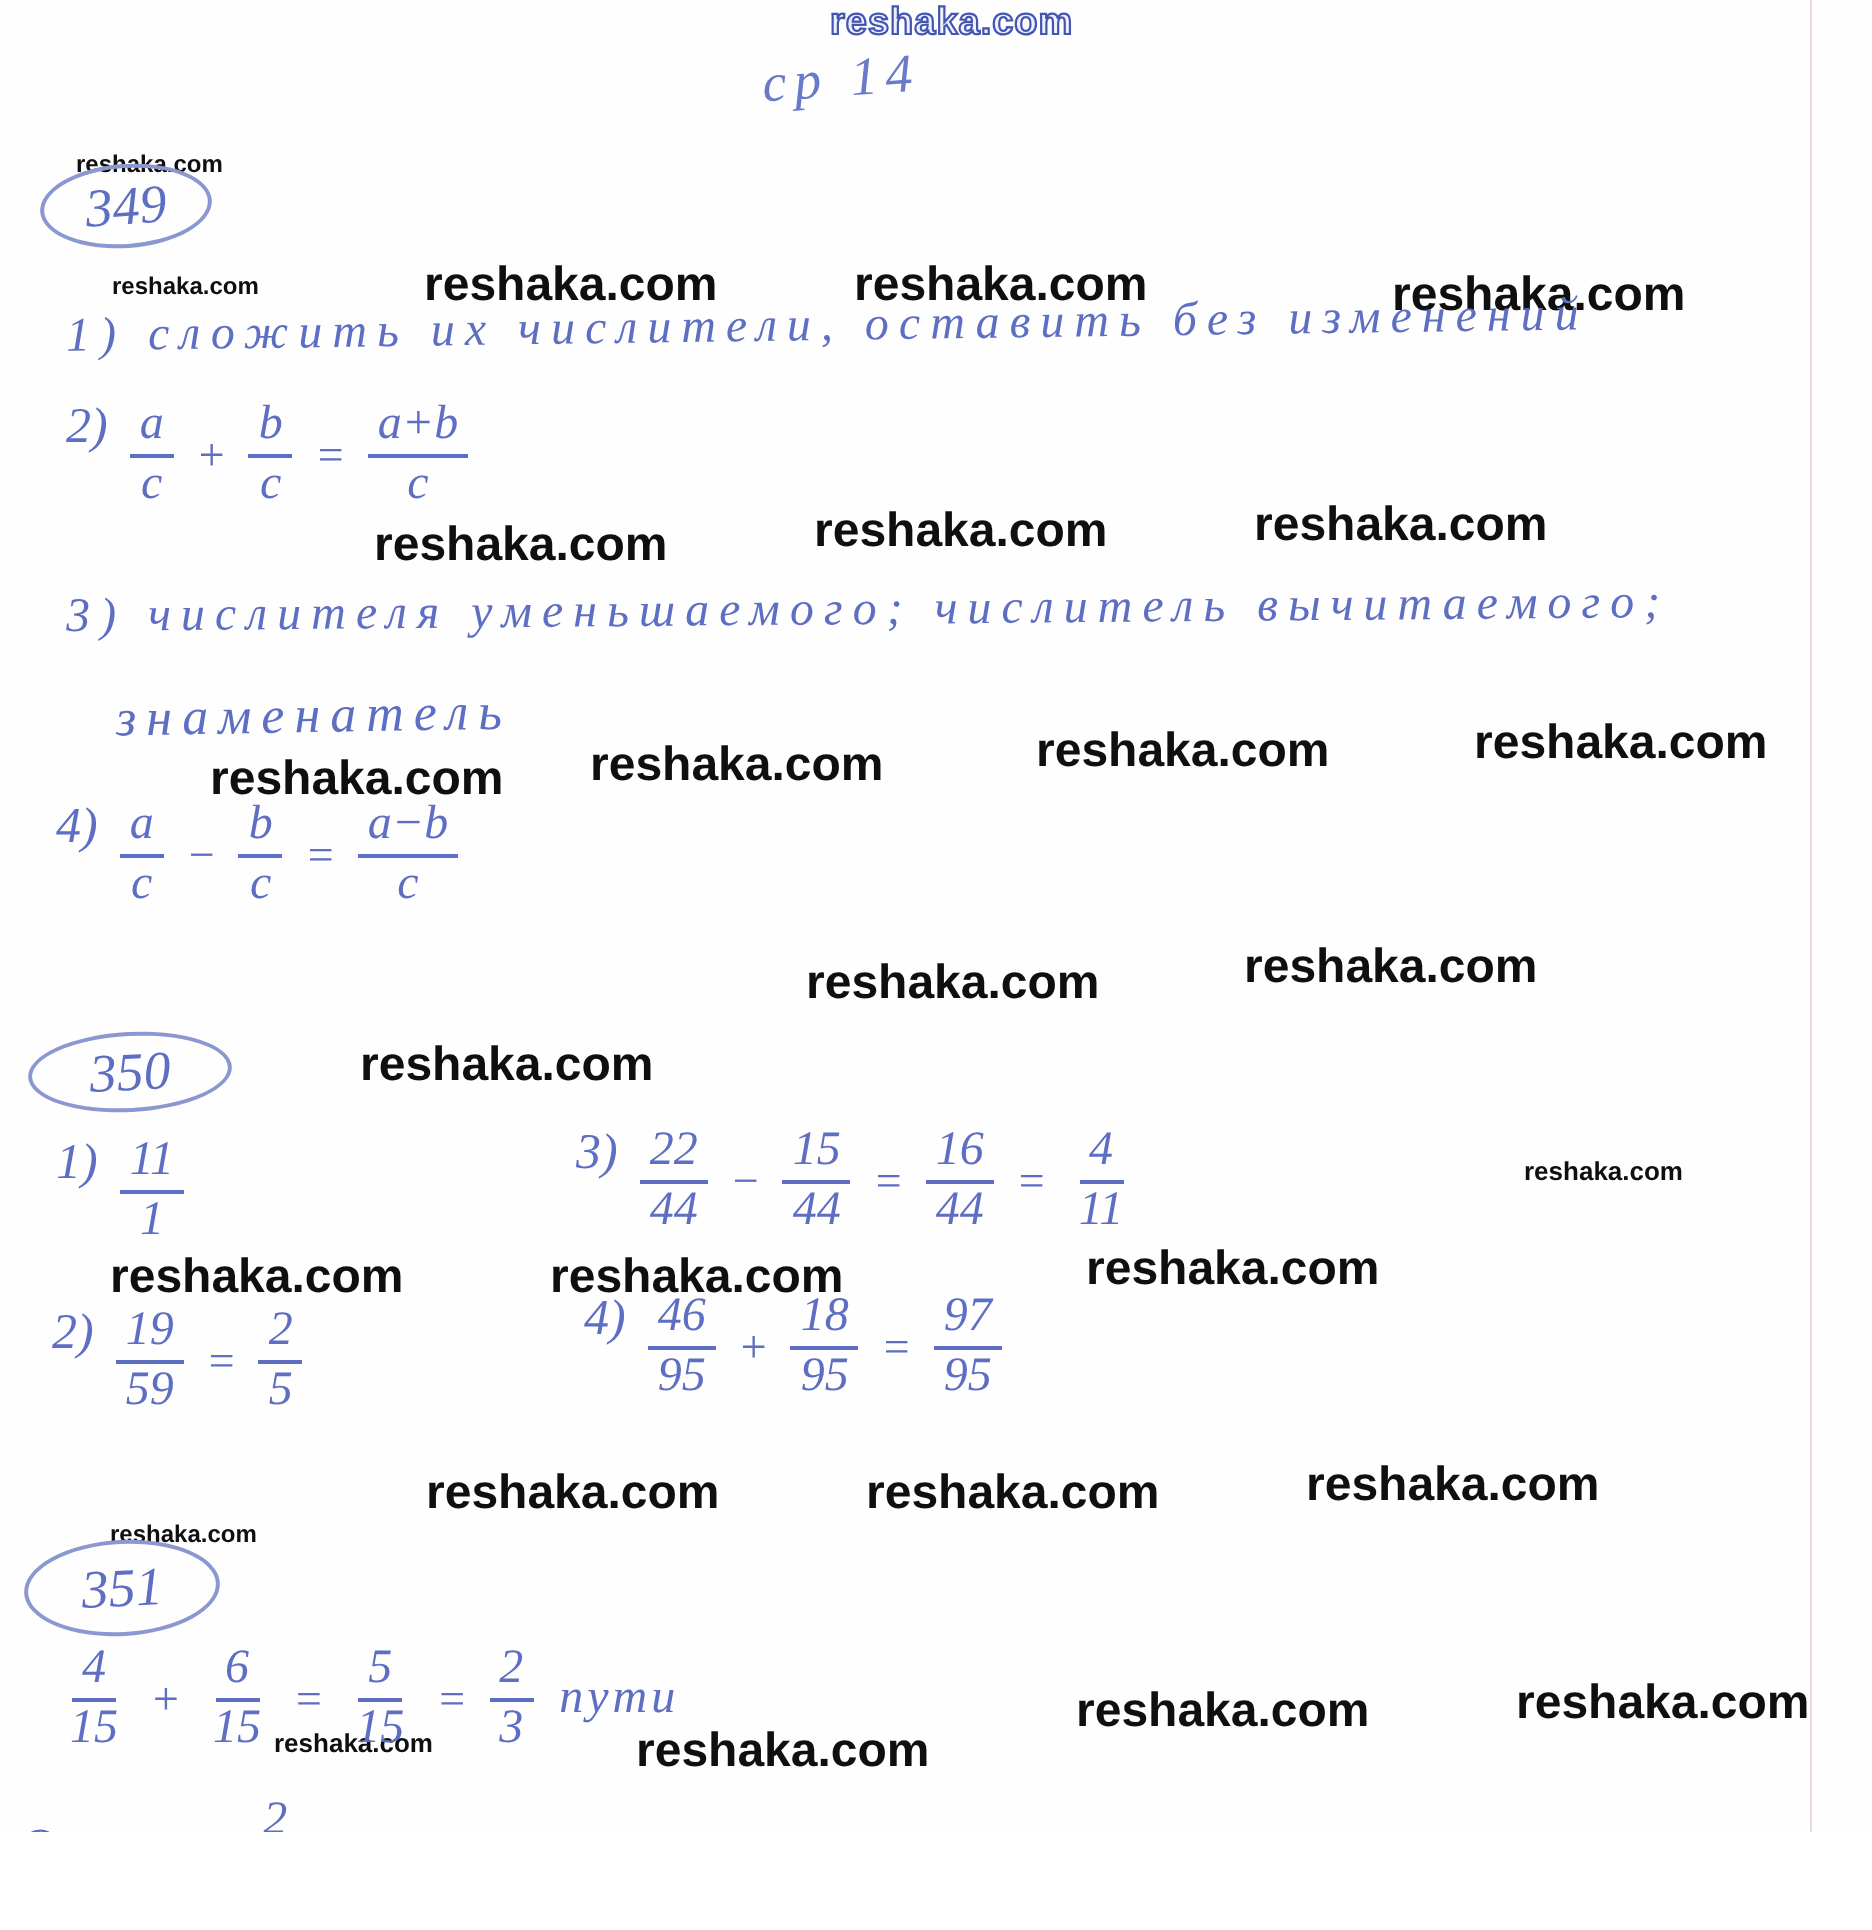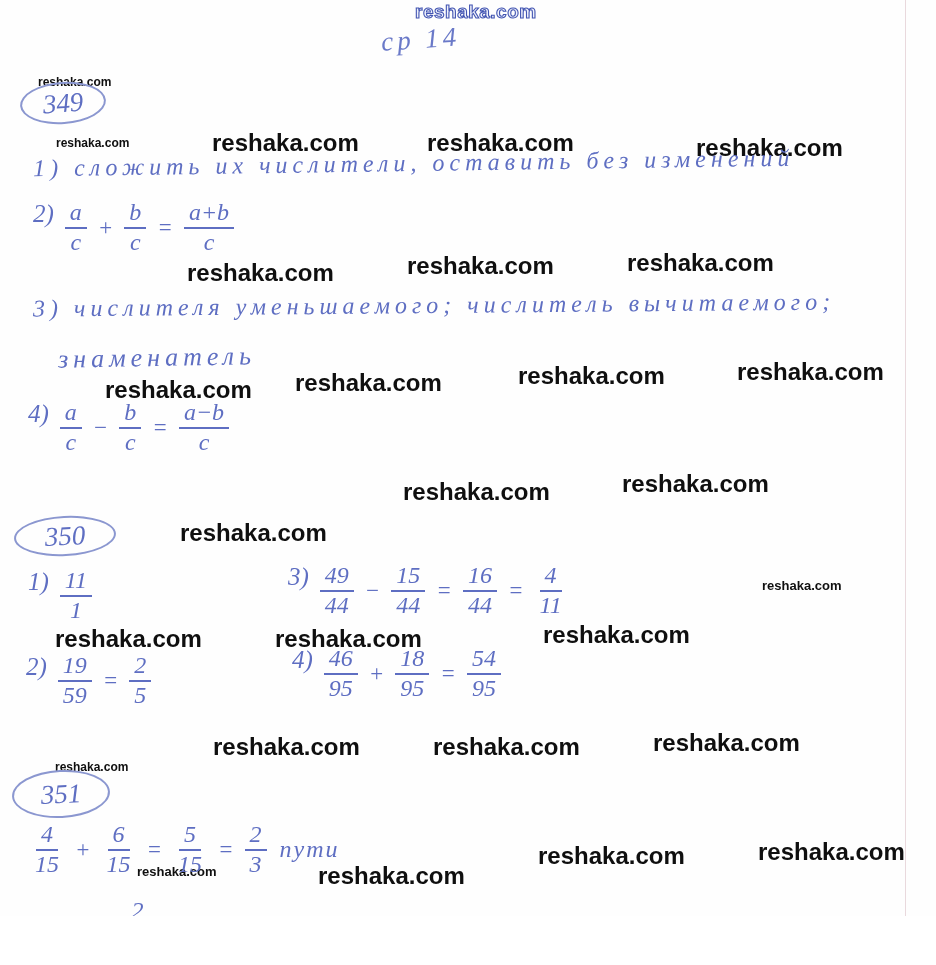--- a/index.html
+++ b/index.html
@@ -156,21 +156,21 @@
     <span class="lbl">1)</span>
     <span class="frac">
       <span class="num">11</span>
       <span class="den">1</span>
     </span>
   </div>
 
   <div class="math-row" style="left:288px;top:563px">
     <span class="lbl">3)</span>
     <span class="frac">
-      <span class="num">49</span>
+      <span class="num">22</span>
       <span class="den">44</span>
     </span>
     <span class="op">−</span>
     <span class="frac">
       <span class="num">15</span>
       <span class="den">44</span>
     </span>
     <span class="op">=</span>
     <span class="frac">
       <span class="num">16</span>
@@ -202,21 +202,21 @@
       <span class="num">46</span>
       <span class="den">95</span>
     </span>
     <span class="op">+</span>
     <span class="frac">
       <span class="num">18</span>
       <span class="den">95</span>
     </span>
     <span class="op">=</span>
     <span class="frac">
-      <span class="num">54</span>
+      <span class="num">97</span>
       <span class="den">95</span>
     </span>
   </div>
 
   <div class="circle-num" style="left:12px;top:770px;width:94px;height:44px;transform:rotate(-3deg)">351</div>
 
   <div class="math-row" style="left:30px;top:822px">
     <span class="frac">
       <span class="num">4</span>
       <span class="den">15</span>

